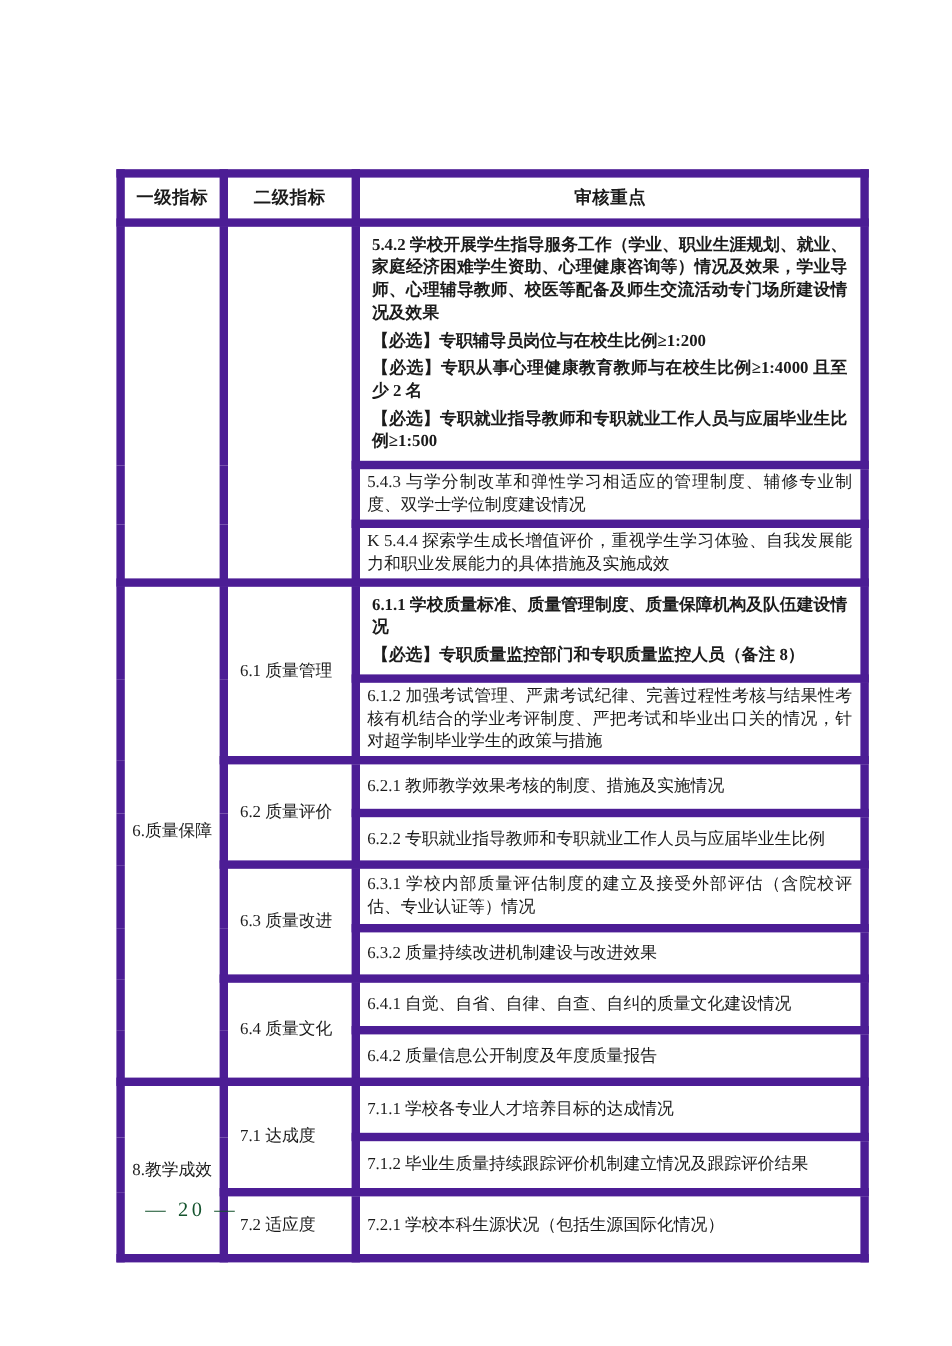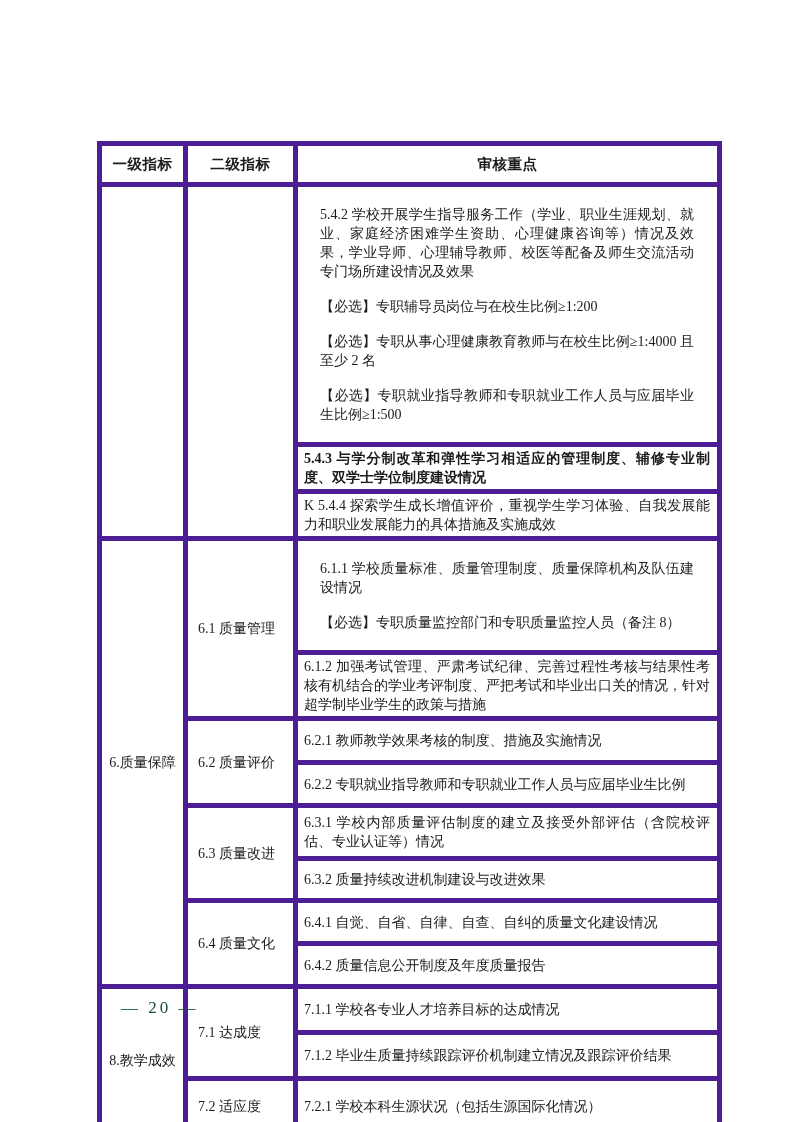--- a/index.html
+++ b/index.html
@@ -17,40 +17,40 @@
     position: absolute;
     left: 97px;
     top: 141px;
     width: 620px;
     border-collapse: collapse;
     table-layout: fixed;
     border: 2px solid #262626;
   }
   .indicator-table th,
   .indicator-table td {
-    border: 5px solid #4c1d95;
+    border: 7px solid #4c1d95;
     vertical-align: middle;
     font-size: 14px;
     line-height: 19px;
     overflow: hidden;
   }
   .indicator-table th {
     font-weight: bold;
     text-align: center;
     font-size: 14.5px;
     letter-spacing: 0.5px;
   }
   td.c1 { text-align: center; padding: 2px 1px; margin-top: 20px; }
   td.c2 { text-align: left; padding: 2px 4px 2px 10px; margin-top: 24px; }
   td.c3 {
     text-align: justify;
     text-align-last: left;
     padding: 2px 7px 2px 6px;
   }
-  .cellp { margin: 16px; }
+  .cellp { margin: 4px; font-weight: bold; }
   .page-num {
     position: absolute;
     left: 121px;
     top: 998px;
     font-size: 17px;
     letter-spacing: 3px;
     color: #14532d;
     white-space: pre;
   }
 </style>
@@ -75,21 +75,21 @@
       <tr style="height:170px;">
         <td class="c1" rowspan="3"></td>
         <td class="c2" rowspan="3"></td>
         <td class="c3">
           <p class="cellp">5.4.2 学校开展学生指导服务工作（学业、职业生涯规划、就业、家庭经济困难学生资助、心理健康咨询等）情况及效果，学业导师、心理辅导教师、校医等配备及师生交流活动专门场所建设情况及效果</p>
           <p class="cellp">【必选】专职辅导员岗位与在校生比例≥1:200</p>
           <p class="cellp">【必选】专职从事心理健康教育教师与在校生比例≥1:4000 且至少 2 名</p>
           <p class="cellp">【必选】专职就业指导教师和专职就业工作人员与应届毕业生比例≥1:500</p>
         </td>
       </tr>
-      <tr style="height:47px;font-weight:bold;">
+      <tr style="height:47px;">
         <td class="c3">5.4.3 与学分制改革和弹性学习相适应的管理制度、辅修专业制度、双学士学位制度建设情况</td>
       </tr>
       <tr style="height:44px;">
         <td class="c3">K 5.4.4 探索学生成长增值评价，重视学生学习体验、自我发展能力和职业发展能力的具体措施及实施成效</td>
       </tr>
 
       <tr style="height:65px;">
         <td class="c1" rowspan="8">6.质量保障</td>
         <td class="c2" rowspan="2">6.1 质量管理</td>
         <td class="c3">

